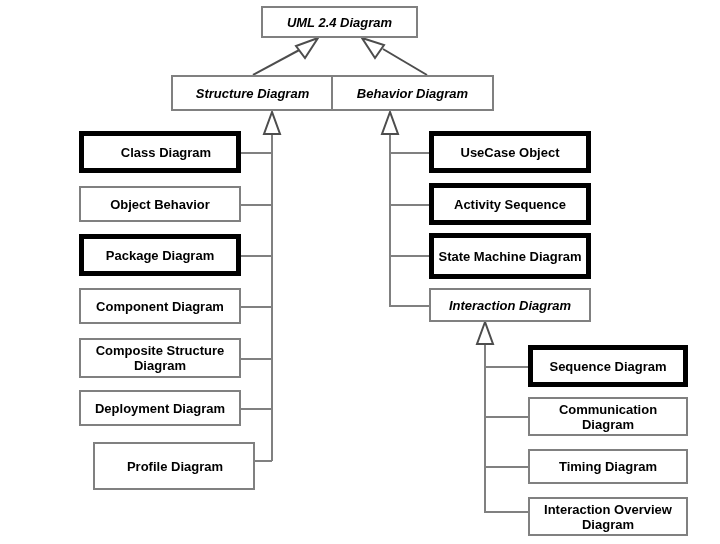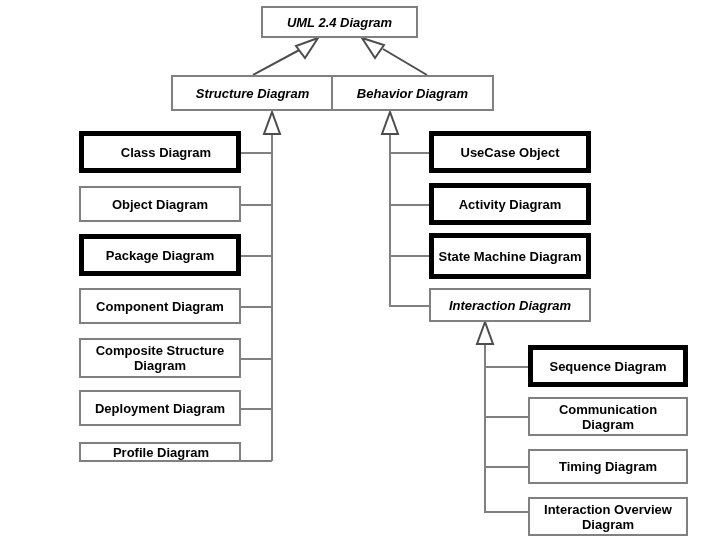--- a/index.html
+++ b/index.html
@@ -122,43 +122,43 @@
   </div>
 
   <div class="node thin abstract" style="left:331px; top:75px; width:163px; height:36px;">
     <span class="label">Behavior Diagram</span>
   </div>
 
   <div class="node thick" style="left:79px; top:131px; width:162px; height:42px;padding-left:16px;">
     <span class="label">Class Diagram</span>
   </div>
   <div class="node thin" style="left:79px; top:186px; width:162px; height:36px;">
-    <span class="label">Object Diagram</span>
+    <span class="label">Object Behavior</span>
   </div>
   <div class="node thick" style="left:79px; top:234px; width:162px; height:42px;">
     <span class="label">Package Diagram</span>
   </div>
   <div class="node thin" style="left:79px; top:288px; width:162px; height:36px;">
     <span class="label">Component Diagram</span>
   </div>
   <div class="node thin" style="left:79px; top:338px; width:162px; height:40px;">
     <span class="label">Composite Structure Diagram</span>
   </div>
   <div class="node thin" style="left:79px; top:390px; width:162px; height:36px;">
     <span class="label">Deployment Diagram</span>
   </div>
-  <div class="node thin" style="left:79px; top:442px; width:162px; height:20px;padding-left:6px;">
+  <div class="node thin" style="left:93px; top:442px; width:162px; height:48px;padding-left:6px;">
     <span class="label">Profile Diagram</span>
   </div>
 
   <div class="node thick" style="left:429px; top:131px; width:162px; height:42px;">
     <span class="label">UseCase Object</span>
   </div>
   <div class="node thick" style="left:429px; top:183px; width:162px; height:42px;">
-    <span class="label">Activity Diagram</span>
+    <span class="label">Activity Sequence</span>
   </div>
   <div class="node thick" style="left:429px; top:233px; width:162px; height:46px;">
     <span class="label">State Machine Diagram</span>
   </div>
   <div class="node thin abstract" style="left:429px; top:288px; width:162px; height:34px;">
     <span class="label">Interaction Diagram</span>
   </div>
 
   <div class="node thick" style="left:528px; top:345px; width:160px; height:42px;">
     <span class="label">Sequence Diagram</span>

